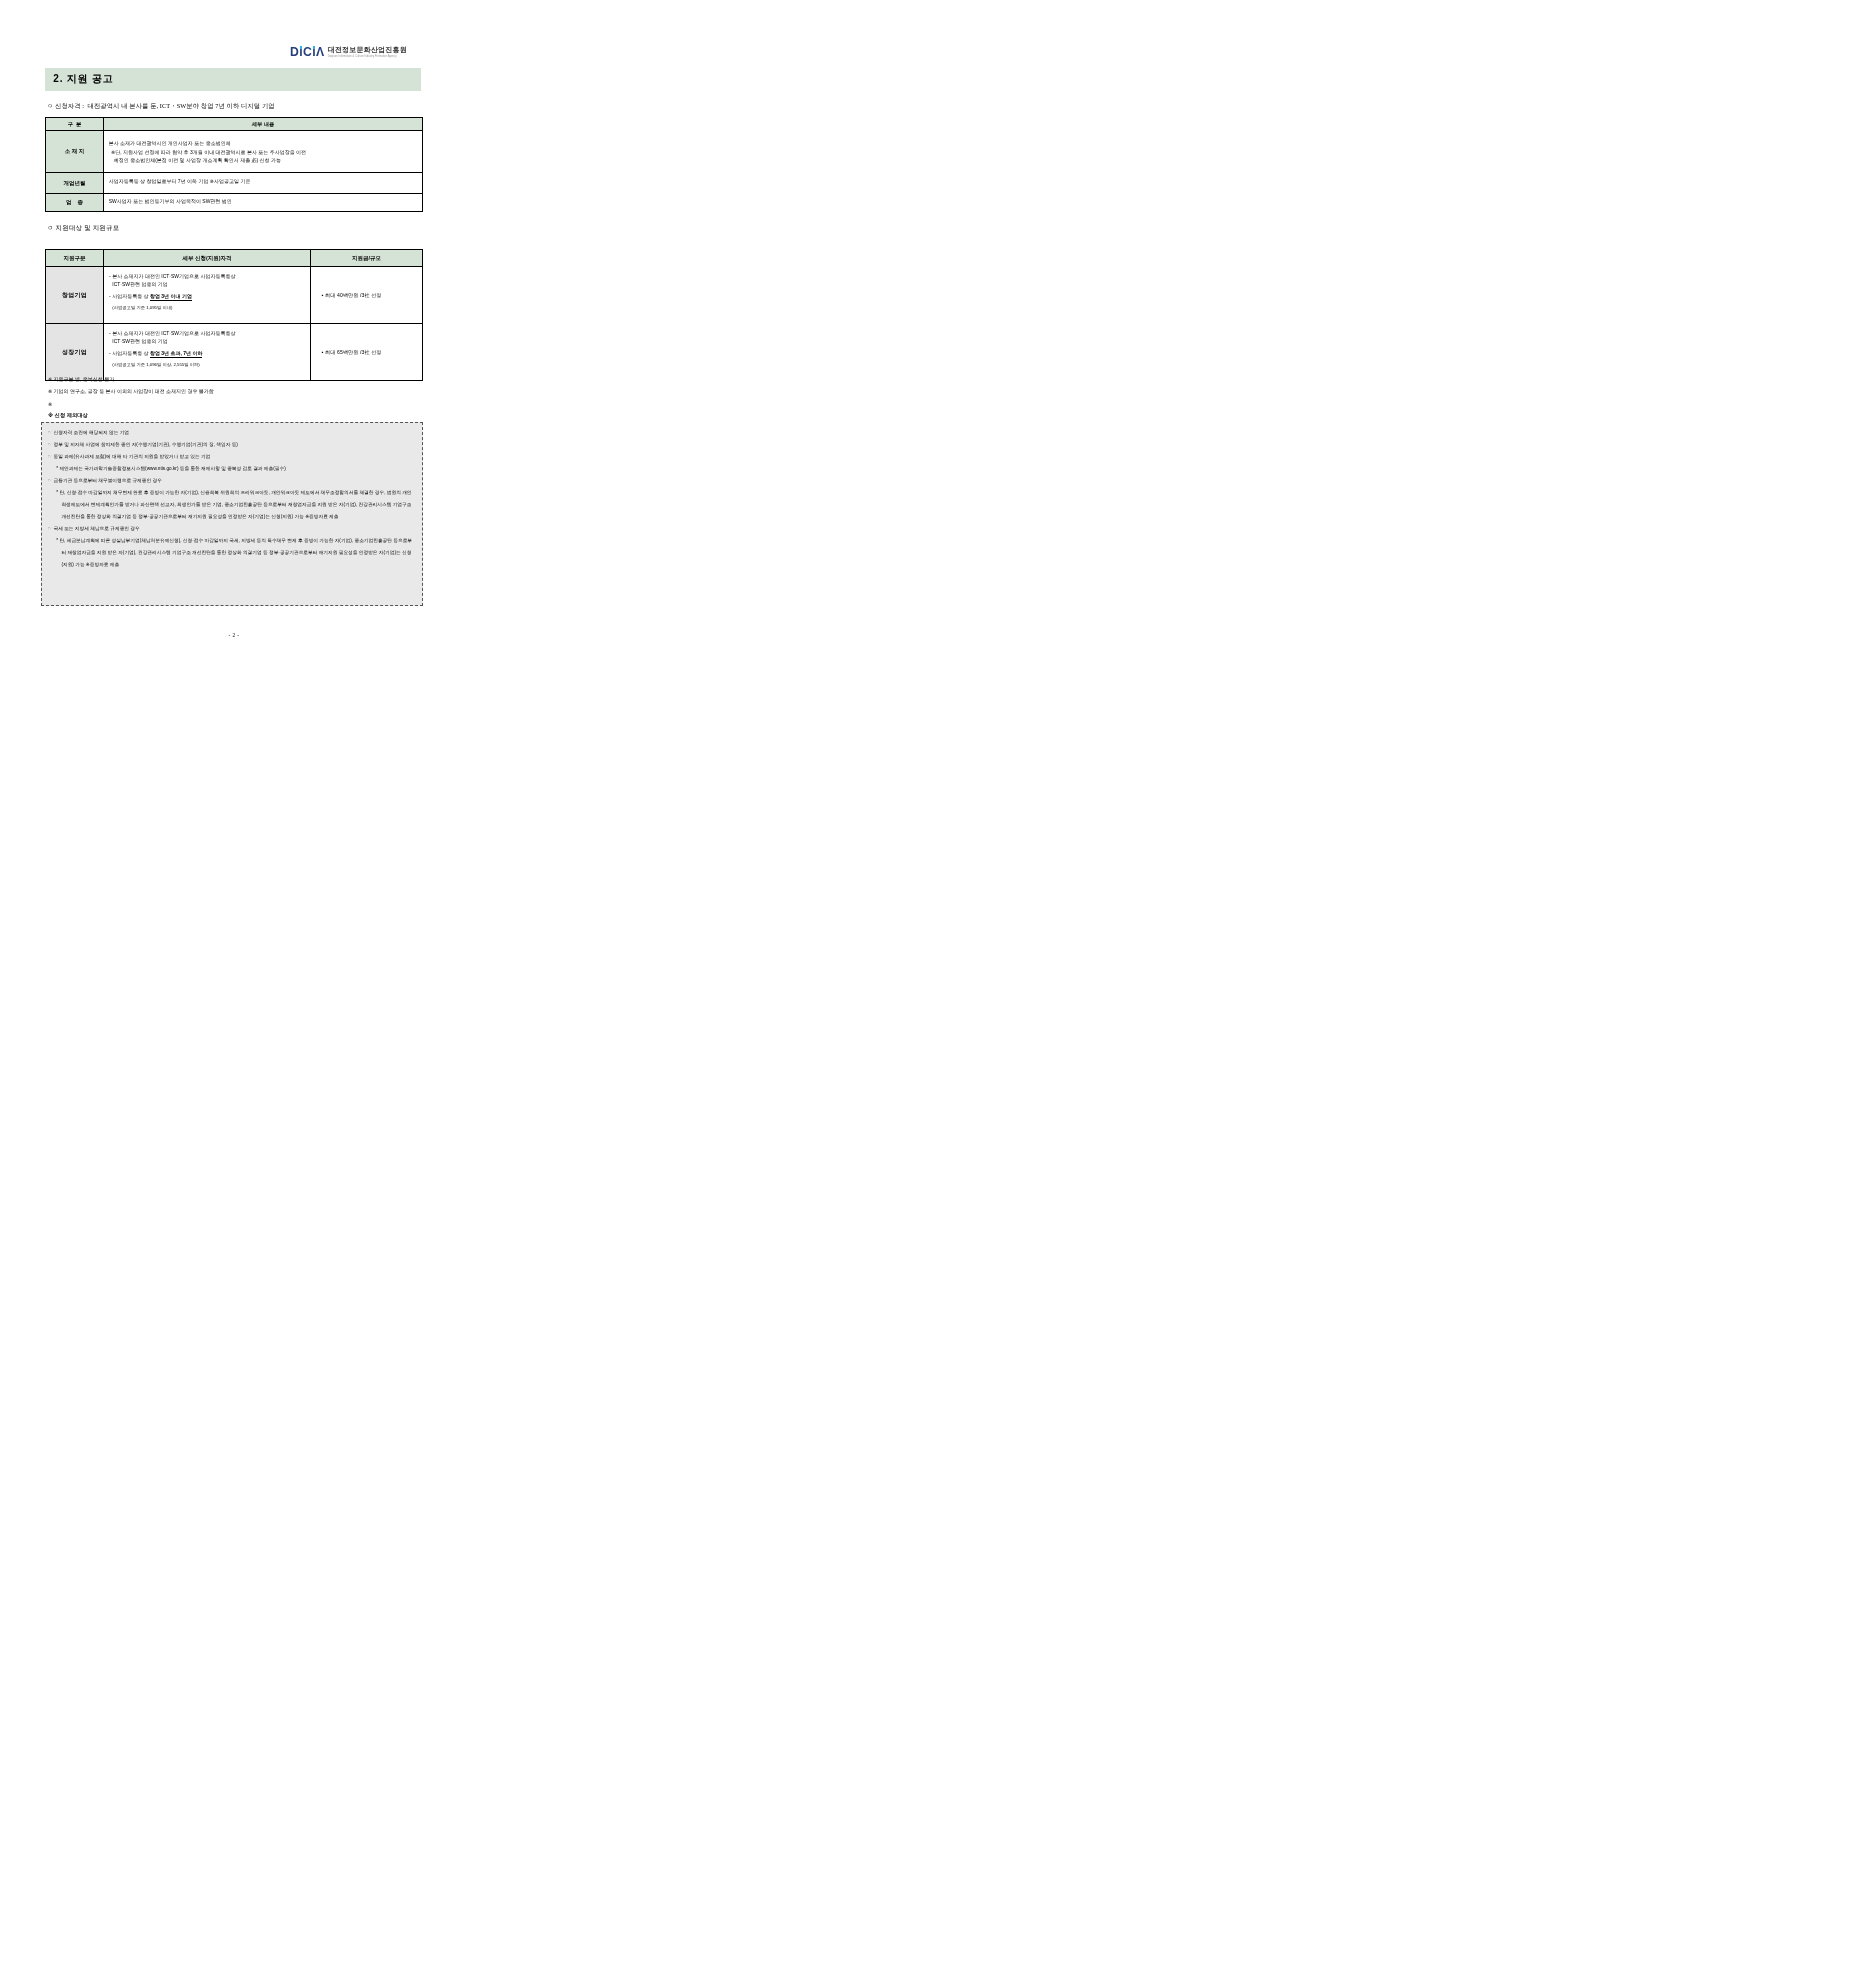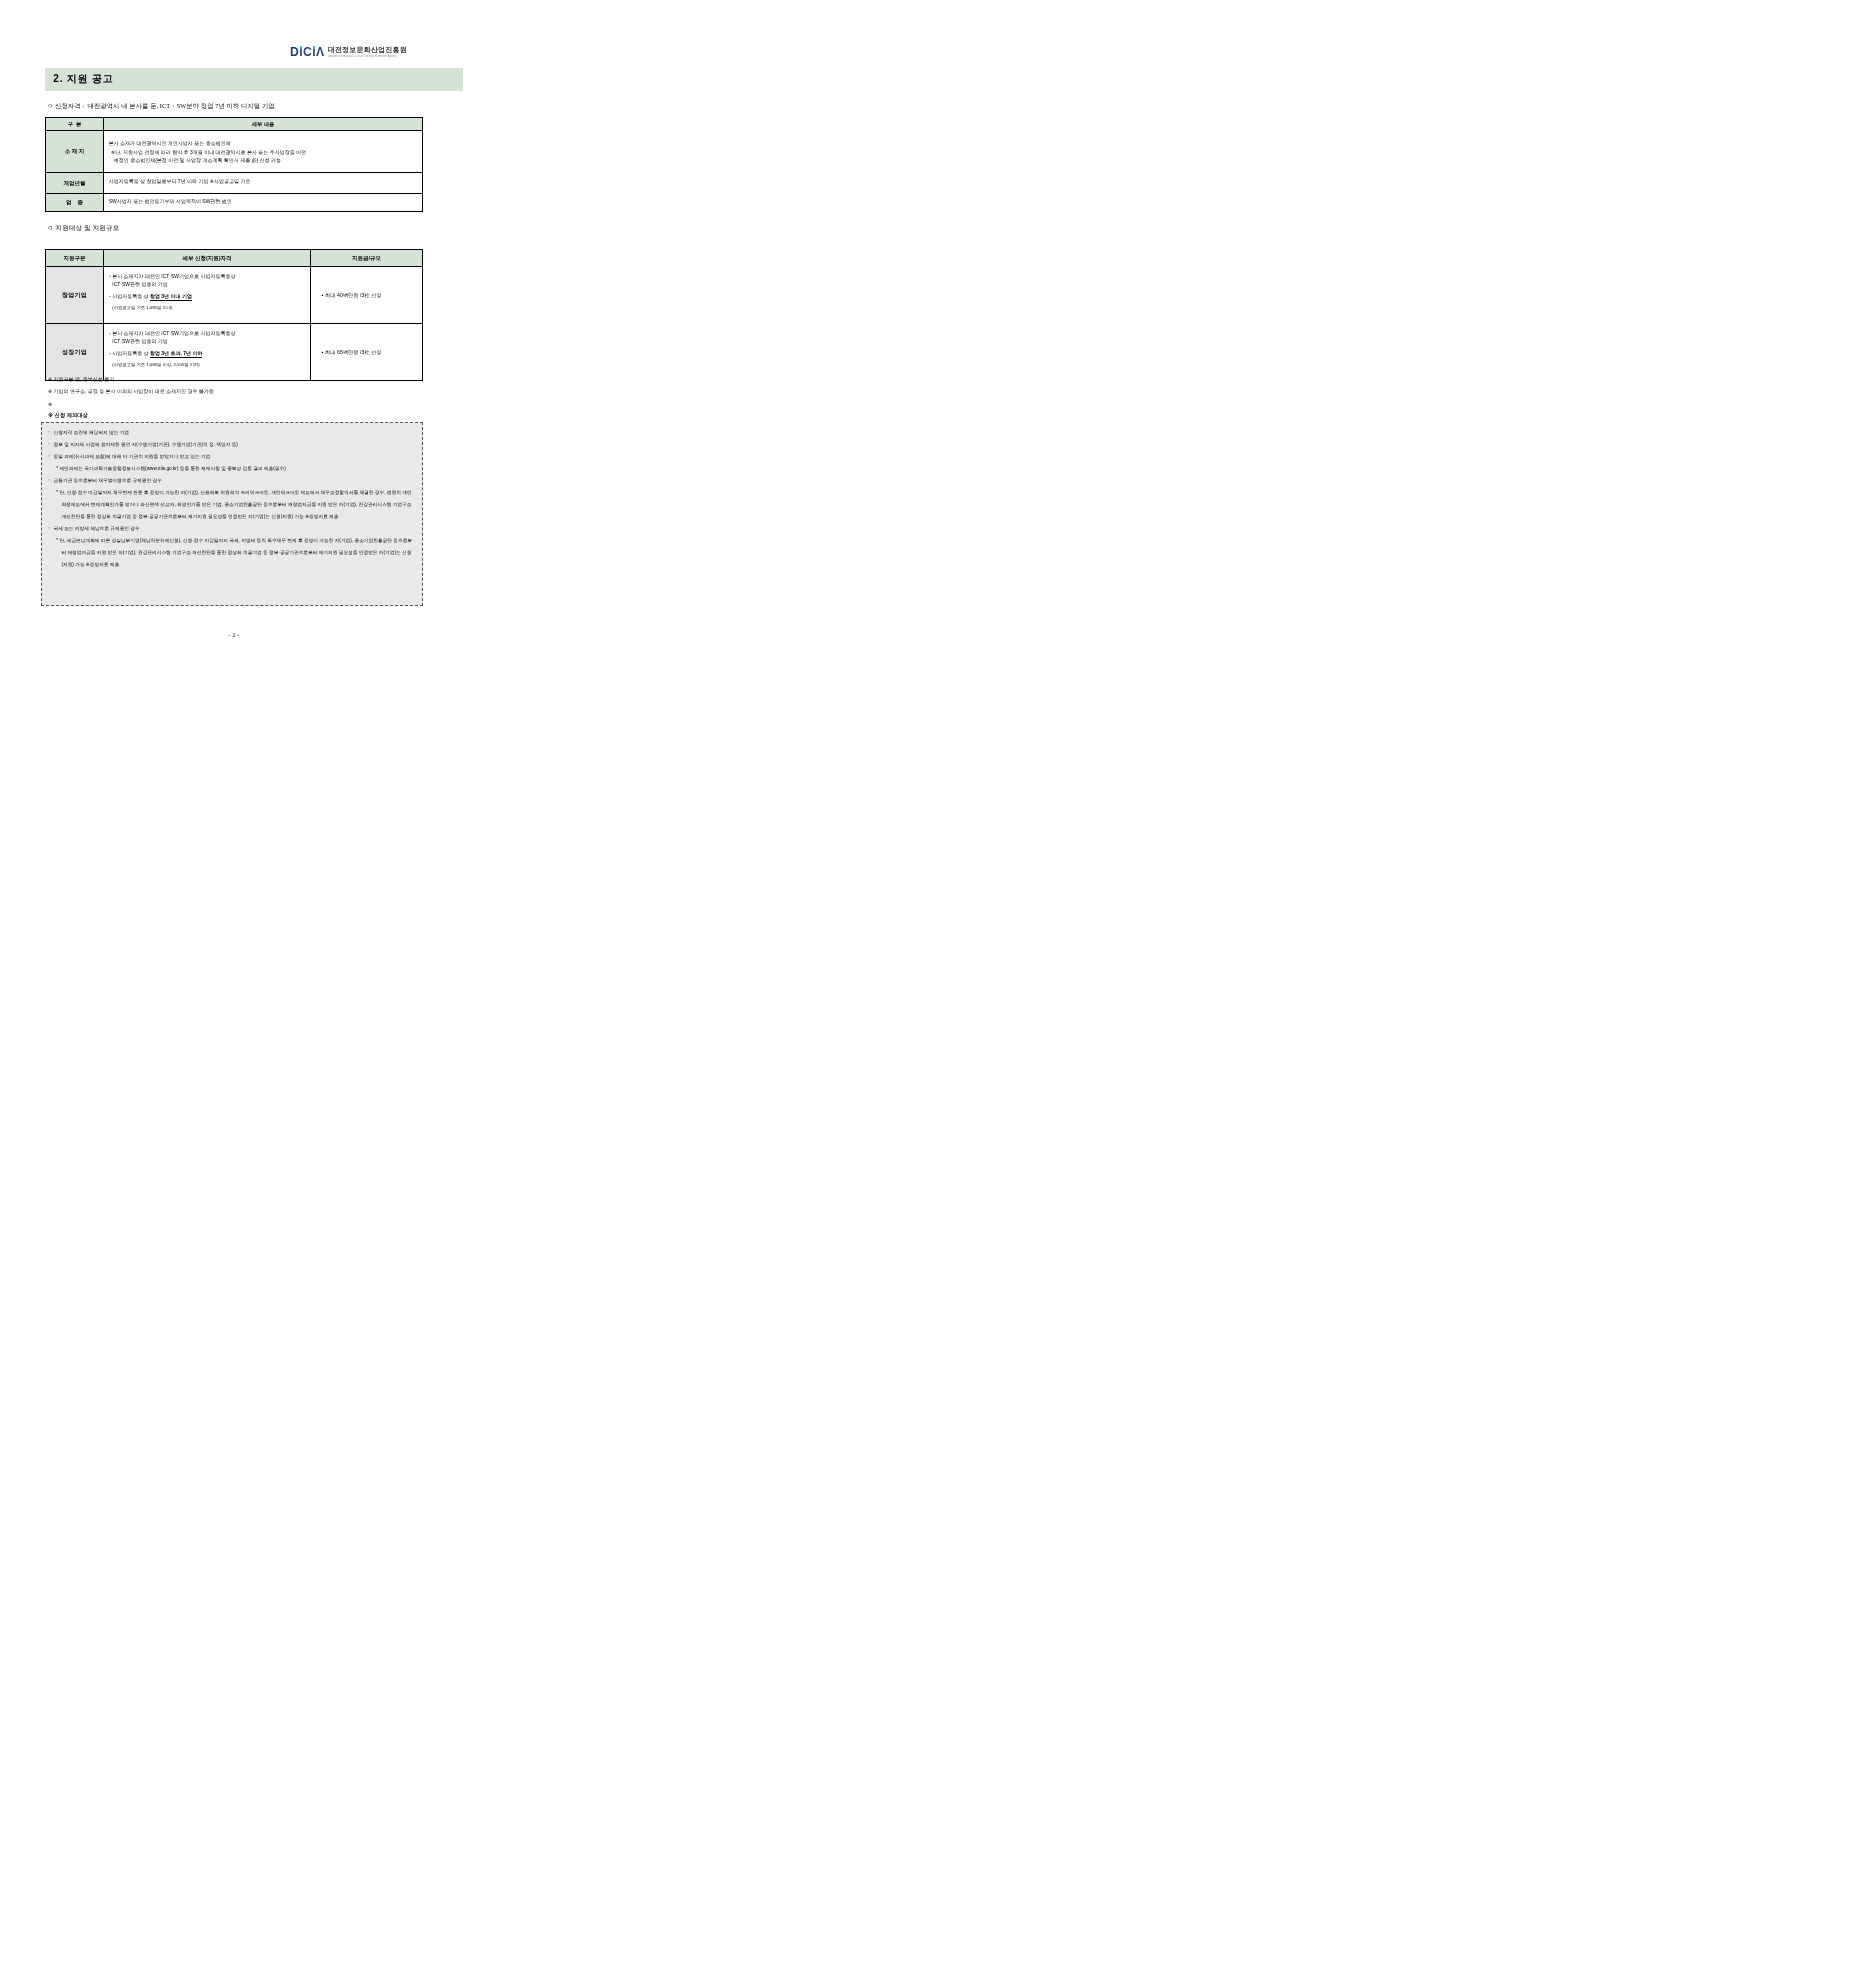--- a/index.html
+++ b/index.html
@@ -14,21 +14,21 @@
   }
   
   .logo{position:absolute;top:46px;left:290px;display:flex;align-items:center;gap:3.2px;}
   .brand{font-weight:800;font-size:12.2px;line-height:1;color:var(--navy);letter-spacing:0.4px;display:flex;}
   .brand .li{position:relative;}
   .brand .li .dot{position:absolute;left:50%;margin-left:-1.2px;top:0.4px;width:2.4px;height:2.4px;background:var(--cyan);}
   .orgbox{display:flex;flex-direction:column;}
   .org-ko{font-weight:700;font-size:7px;color:#333;letter-spacing:0.2px;white-space:nowrap;line-height:1.15;}
   .org-en{font-size:2.6px;color:#979797;margin-top:0.8px;letter-spacing:0.04px;white-space:nowrap;}
   
-  .banner{position:absolute;top:68px;left:45px;width:418px;height:22.5px;background:var(--green);}
+  .banner{position:absolute;top:68px;left:45px;width:376px;height:22.5px;background:var(--green);}
   .banner .title{padding-left:8.3px;font-weight:700;font-size:10px;line-height:22.5px;letter-spacing:0.8px;white-space:pre-wrap;}
   
   .serifh{font-family:"Liberation Serif","DejaVu Serif",serif;white-space:pre-wrap;}
   .h-apply{position:absolute;top:102px;left:47px;font-size:6.3px;letter-spacing:0.1px;}
   .h-support{position:absolute;top:224px;left:47px;font-size:6.5px;letter-spacing:0.2px;}
   
   .tbl{display:table;table-layout:fixed;width:378px;border-left:0.4px solid #000;border-right:0.4px solid #000;border-top:1.2px solid #000;border-bottom:1.2px solid #000;box-sizing:border-box;}
   .trow{display:table-row;}
   .tcell{display:table-cell;box-sizing:border-box;}
   .hcell{background:var(--green);font-weight:700;text-align:center;vertical-align:middle;border-bottom:1px solid #000;font-size:5.3px;white-space:pre-wrap;}

